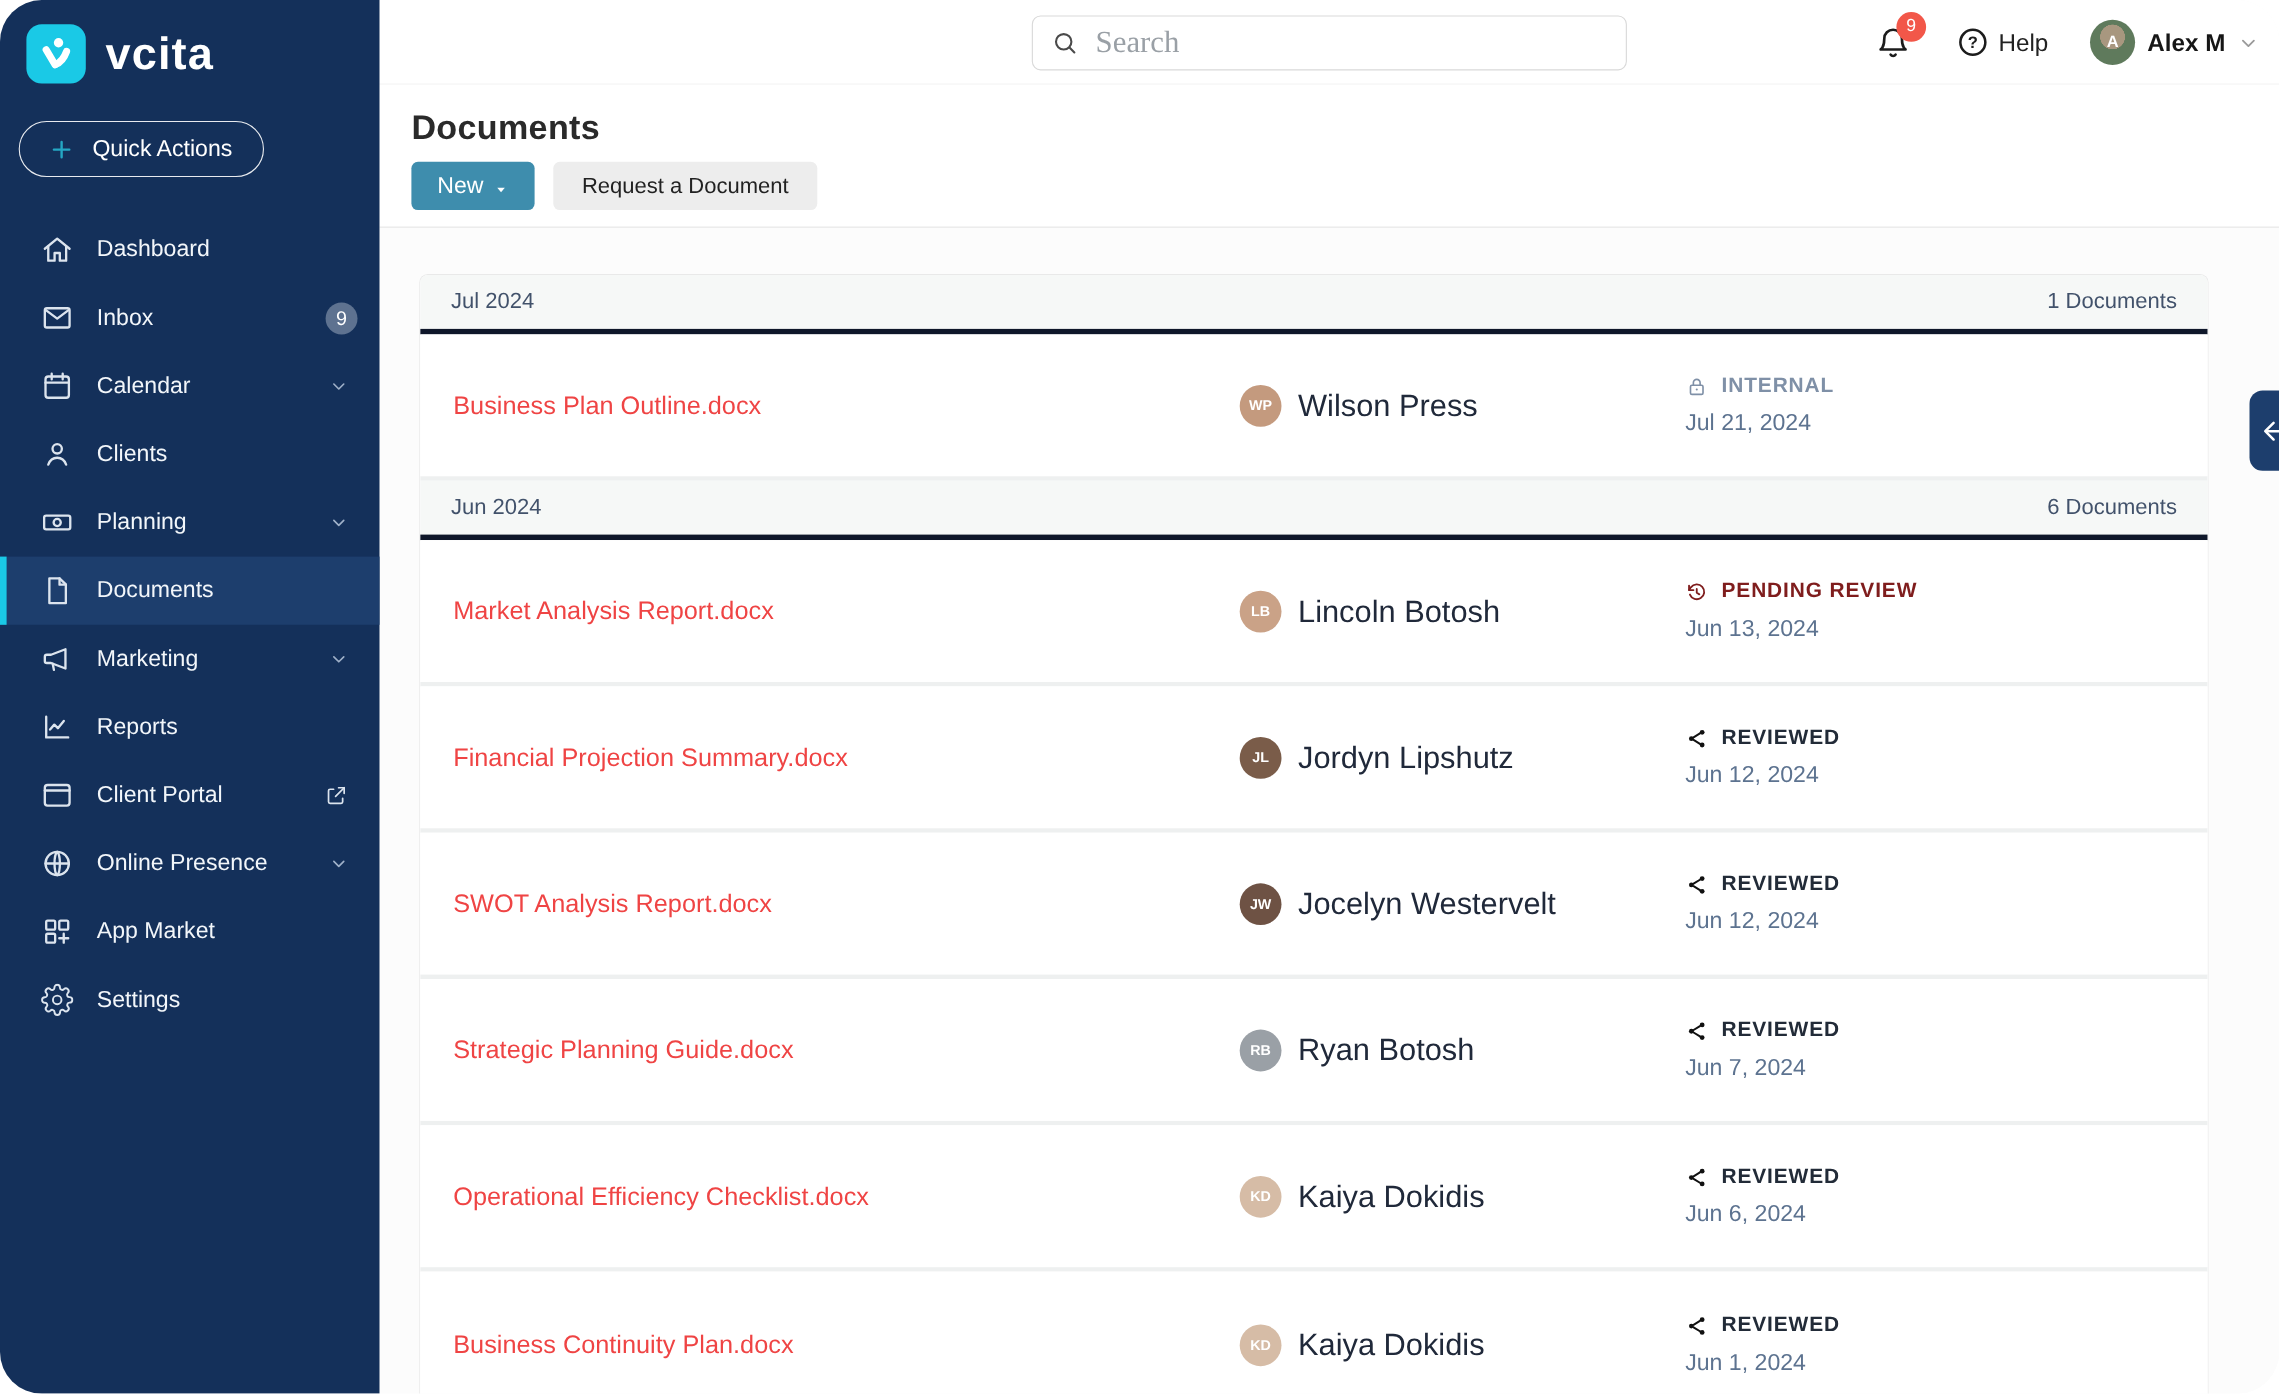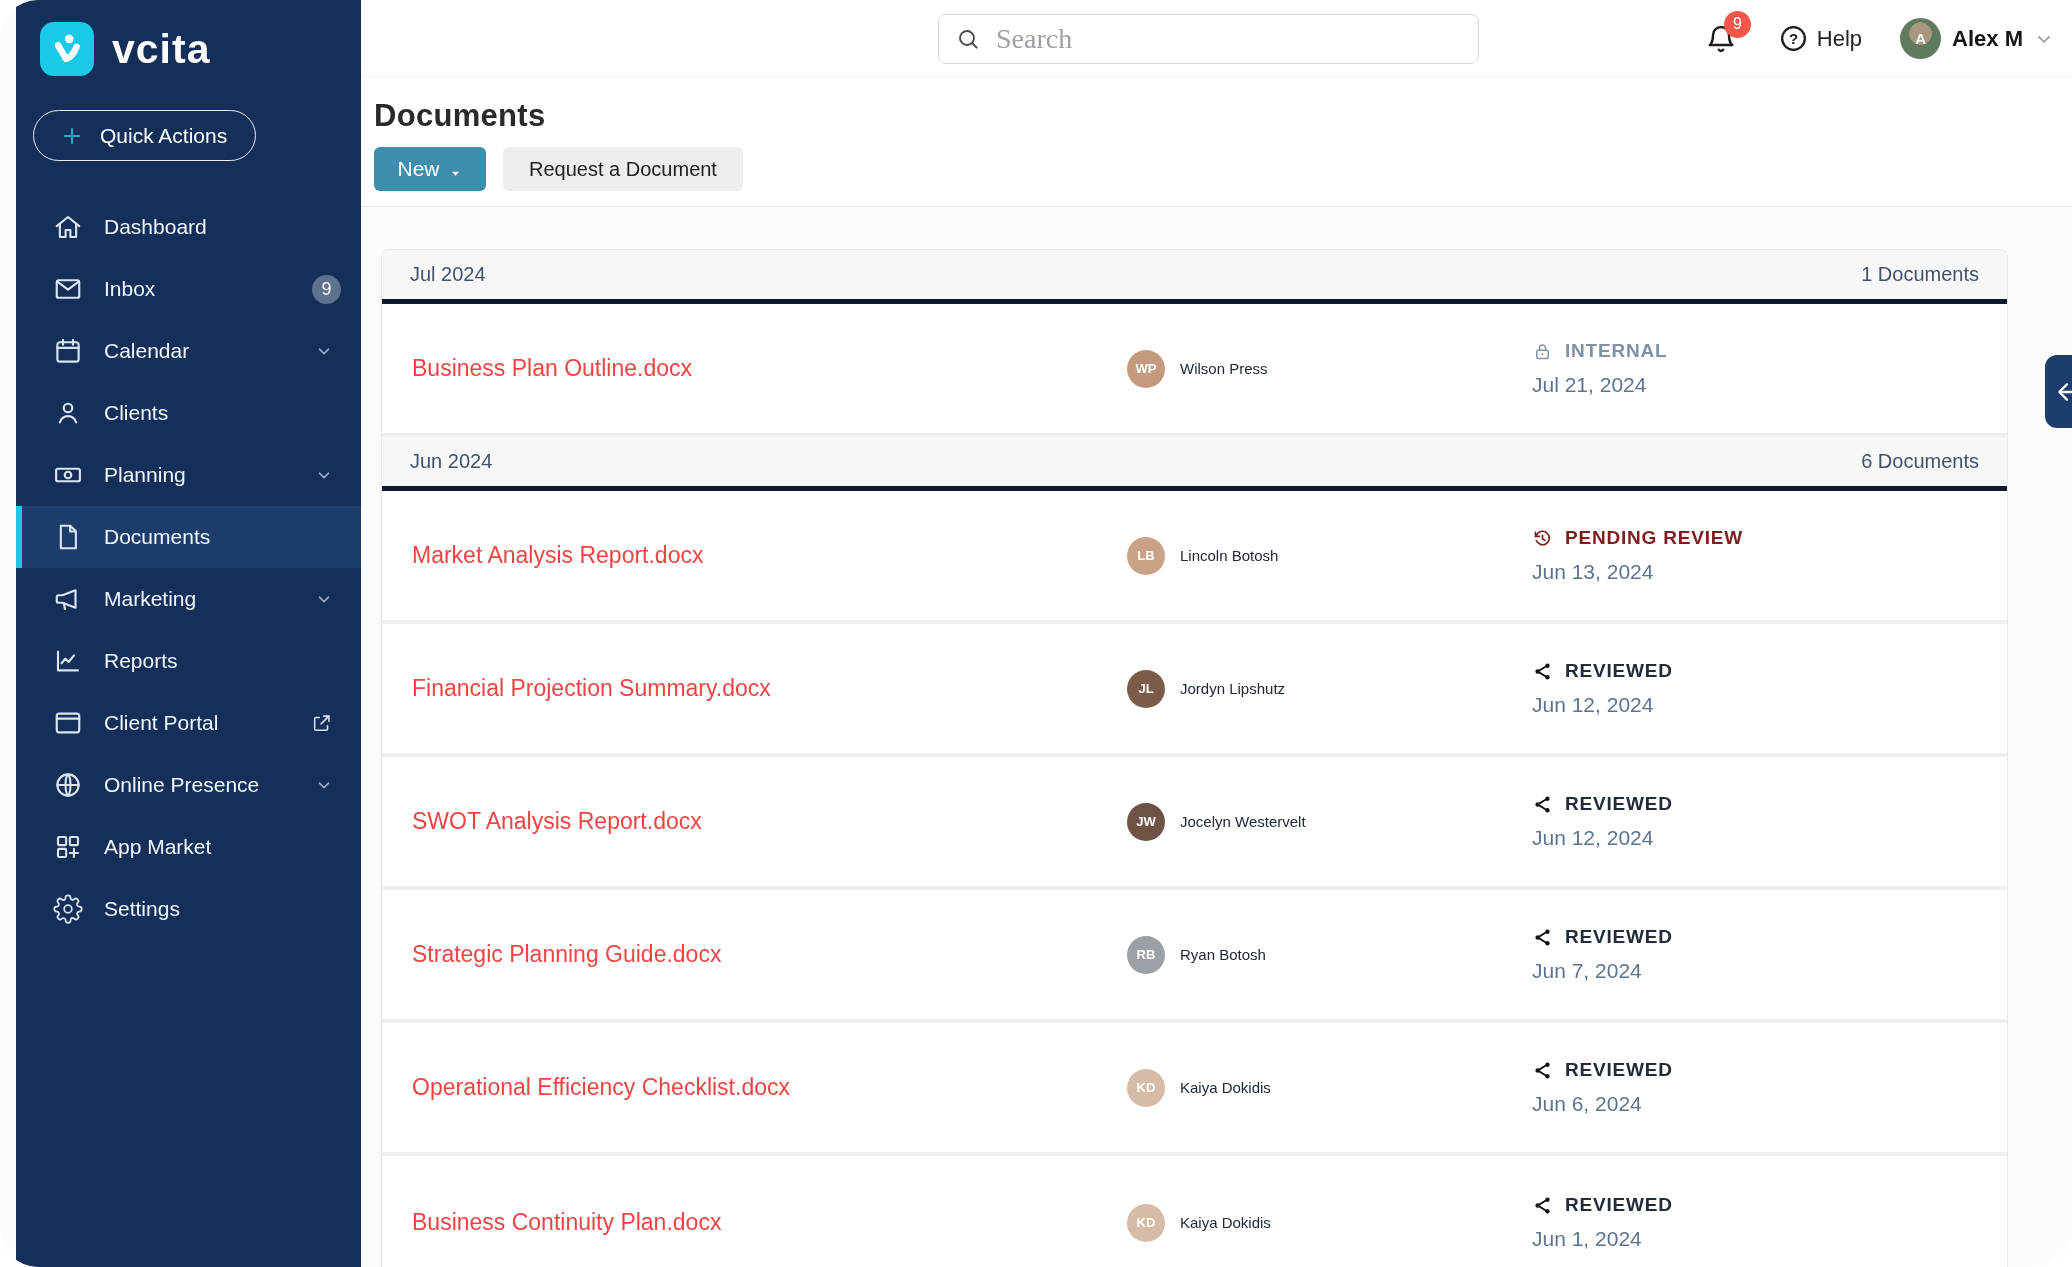--- a/index.html
+++ b/index.html
@@ -1,20 +1,20 @@
 <!DOCTYPE html>
 <html><head>
 <meta charset="utf-8">
 <style>
   * { margin:0; padding:0; box-sizing:border-box; }
   html,body { width:2072px; height:1267px; background:#ffffff; font-family:"Liberation Sans", sans-serif; }
   .frame { position:relative; width:2072px; height:1267px; border-radius:38px; overflow:hidden; background:#fcfcfc; }
 
   
-  .sidebar { position:absolute; left:16px; top:0; width:345px; height:1267px; background:#14305A; z-index:5; }
+  .sidebar { position:absolute; left:0; top:0; width:345px; height:1267px; background:#14305A; z-index:5; }
   .brand { display:flex; align-items:center; gap:18px; padding:22px 0 0 24px; }
   .brand-logo { width:54px; height:54px; border-radius:14px; background:#1AC9E6; display:flex; align-items:center; justify-content:center; }
   .brand-logo svg { width:38px; height:38px; }
   .brand-name { color:#ffffff; font-size:41px; font-weight:700; letter-spacing:1px; }
   .quick-actions { position:absolute; left:17px; top:110px; width:223px; height:51px; border:1.6px solid rgba(255,255,255,.9); border-radius:26px; background:transparent; display:flex; align-items:center; gap:16px; padding-left:26px; cursor:pointer; }
   .quick-actions .qa-plus { width:24px; height:24px; color:#25A7C4; }
   .quick-actions .qa-label { color:#ffffff; font-size:21px; }
   .nav { position:absolute; left:0; top:196px; width:345px; }
   .nav-item { position:relative; height:62px; display:flex; align-items:center; gap:21px; padding-left:37px; color:#F2F6FA; cursor:pointer; }
   .nav-item .nav-icon { width:30px; height:30px; color:#DCE4EE; flex:0 0 30px; }
@@ -54,21 +54,21 @@
   .list-area { position:absolute; left:0; top:208px; width:1727px; height:1059px; background:#fcfcfc; overflow:hidden; }
   .card { position:absolute; left:36px; top:41px; width:1627px; border:1px solid #e9e9e9; border-bottom:none; border-radius:8px 8px 0 0; overflow:hidden; background:#fff; }
   .group-band { height:54px; background:#F6F8F7; display:flex; align-items:center; padding:0 28px; border-bottom:5px solid #0f172a; }
   .group-month { font-size:20px; color:#42526B; }
   .group-count { margin-left:auto; font-size:20px; color:#42526B; }
   .doc-row { height:133px; background:#fff; display:flex; align-items:center; border-bottom:4px solid #EEF0F0; cursor:pointer; }
   .doc-row:last-child { border-bottom:none; }
   .doc-file { width:745px; padding-left:30px; font-size:23px; color:#ef4444; white-space:nowrap; overflow:hidden; }
   .doc-owner { width:405px; display:flex; align-items:center; gap:15px; }
   .owner-avatar { width:38px; height:38px; font-size:13px; }
-  .owner-name { font-size:15px; color:#20293A; white-space:nowrap; }
+  .owner-name { font-size:28px; color:#20293A; white-space:nowrap; }
   .doc-status { display:flex; flex-direction:column; gap:11px; }
   .status-line { display:flex; align-items:center; gap:12px;text-align:right; }
   .status-line .status-ic { width:21px; height:21px; }
   .status-label { font-size:19px; font-weight:700; letter-spacing:.8px; }
   .status-internal { color:#7F90A7; }
   .status-pending { color:#7f1d1d; }
   .status-reviewed .status-ic { color:#111; }
   .status-reviewed .status-label { color:#222B38; }
   .doc-date { font-size:21px; color:#5D7390; }
 

